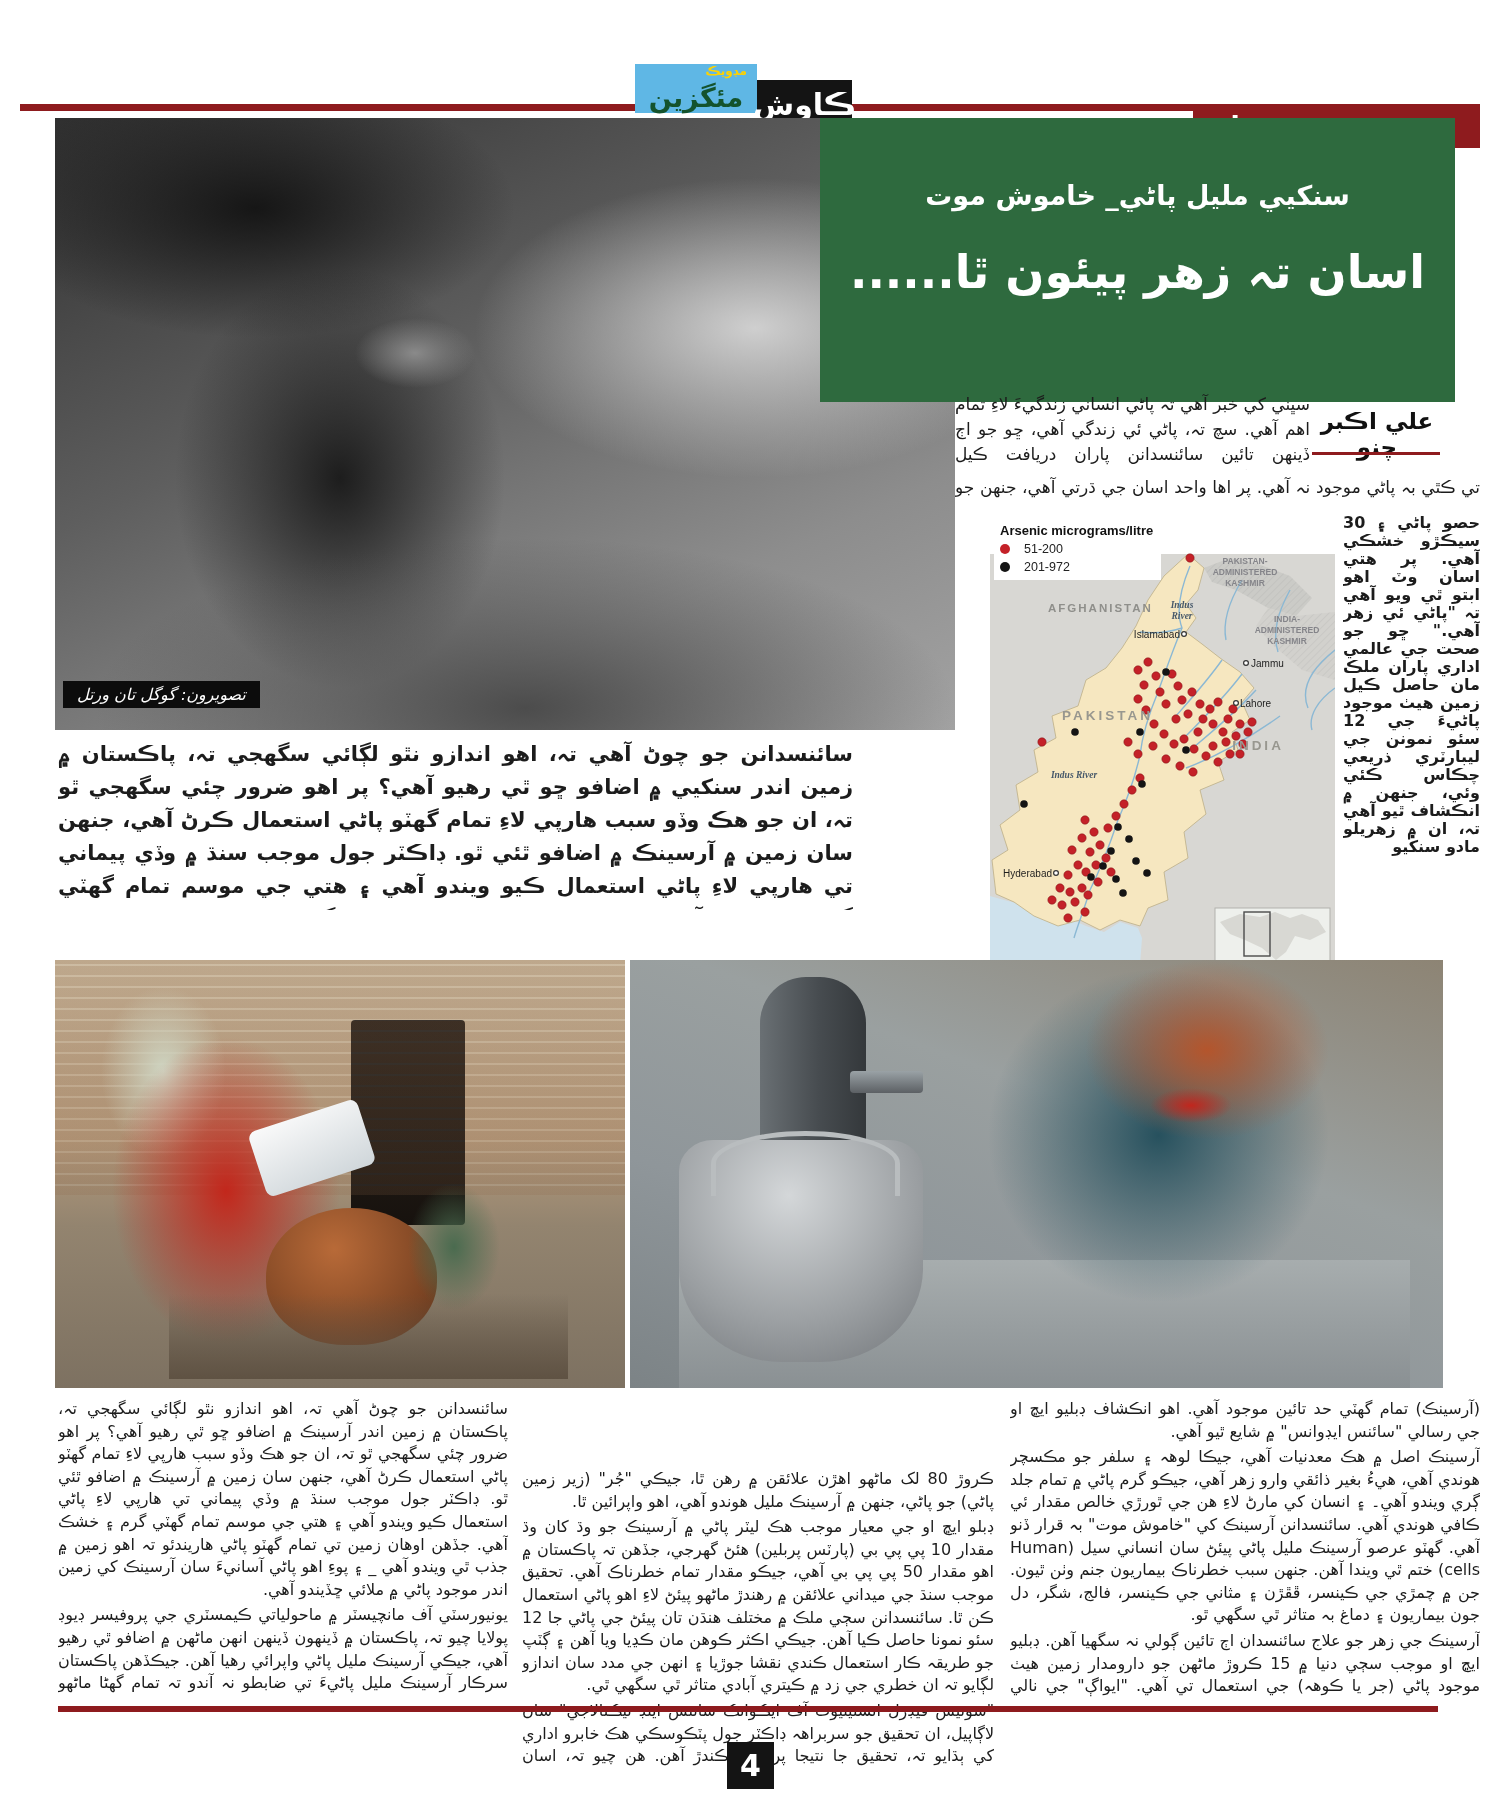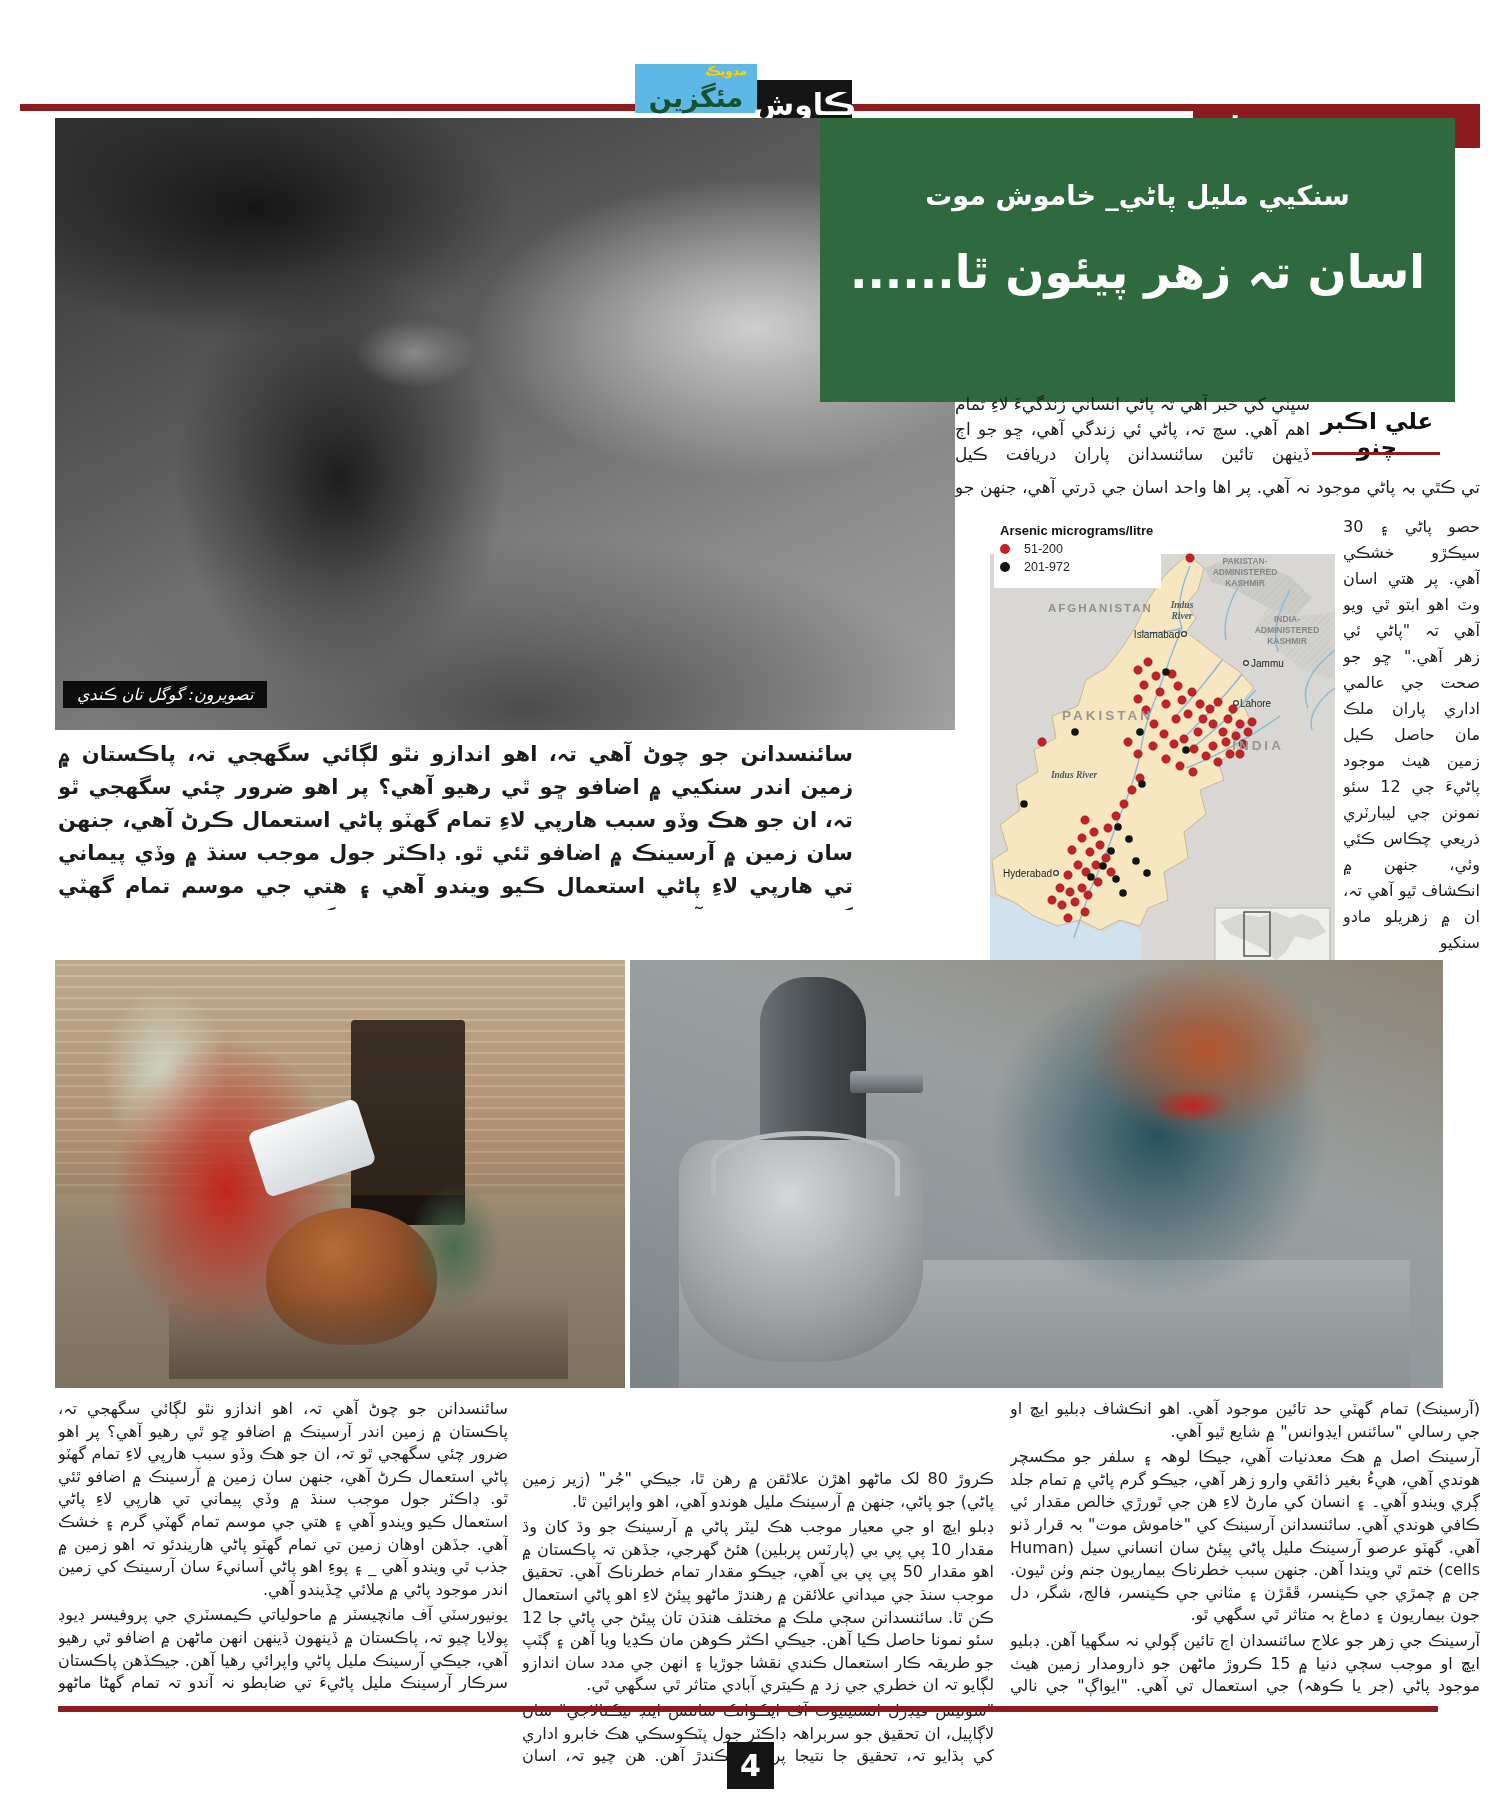--- a/index.html
+++ b/index.html
@@ -22,24 +22,24 @@
                font-size:16px;padding:4px 14px;direction:rtl;}
   
   .green-block{background:var(--green,#2e6a3e);color:#fff;direction:rtl;text-align:center;}
   .kicker{font-size:27px;font-weight:600;margin-top:62px;}
   .headline{font-size:46px;font-weight:800;margin-top:34px;letter-spacing:-1px;}
   
   .author{font-size:23px;font-weight:bold;text-align:center;color:#111;}
   .author-rule{background:var(--maroon,#8e1b1e);height:3px;}
   .intro-col{font-size:17px;line-height:25px;}
   .intro-wide{font-size:17px;line-height:30px;}
-  .side-col{font-size:16px;line-height:26px;}
+  .side-col{font-size:16px;line-height:18px;font-weight:bold;}
   
   .map-wrap{background:#fff;}
-  .legend{position:absolute;left:4px;top:0;background:#fff;padding:3px 8px 14px 6px;z-index:5;}
+  .legend{position:absolute;left:4px;top:0;background:#fff;padding:3px 8px 6px 6px;z-index:5;}
   .legend-title{font-family:"Liberation Sans",sans-serif;font-weight:bold;font-size:13px;color:#111;}
   .legend-row{display:flex;align-items:center;gap:14px;font-family:"Liberation Sans",sans-serif;font-size:12.5px;color:#222;margin-top:4px;}
   .legend-dot{width:10px;height:10px;border-radius:50%;}
   .ml-country{font-family:"Liberation Sans",sans-serif;font-weight:600;font-size:11.5px;fill:#8f8f8b;letter-spacing:2px;}
   .ml-country-lg{font-family:"Liberation Sans",sans-serif;font-weight:700;font-size:13.5px;fill:#98978f;letter-spacing:3px;}
   .ml-region{font-family:"Liberation Sans",sans-serif;font-weight:600;font-size:8.5px;fill:#85858a;text-anchor:middle;}
   .ml-river{font-family:"Liberation Serif",serif;font-style:italic;font-weight:700;font-size:9.5px;fill:#47596a;text-anchor:middle;}
   .ml-city{font-family:"Liberation Sans",sans-serif;font-size:10px;fill:#1e1e1e;}
   .dot-red{fill:var(--dotred,#c42128);stroke:#7e1215;stroke-width:.5;}
   .dot-black{fill:var(--dotblack,#141414);}
@@ -72,21 +72,21 @@
   <div class="abs logo-black" style="left:757px;top:80px;width:95px;height:49px;">ڪاوش</div>
 
   <div class="abs section-bar" style="left:1193px;top:104px;width:287px;height:44px;">پيئڻ جو پاڻي</div>
 
   <div class="abs bw-photo" style="left:55px;top:118px;width:900px;height:612px;">
     <div class="blob" style="left:-60px;top:-40px;width:520px;height:260px;background:radial-gradient(closest-side,#161616,rgba(22,22,22,0));"></div>
     <div class="blob" style="left:420px;top:60px;width:560px;height:300px;background:radial-gradient(closest-side,#cfcfcf,rgba(207,207,207,0));"></div>
     <div class="blob" style="left:120px;top:150px;width:330px;height:420px;background:radial-gradient(closest-side,#1d1d1d,rgba(29,29,29,0));"></div>
     <div class="blob" style="left:300px;top:200px;width:120px;height:70px;background:radial-gradient(closest-side,#8a8a8a,rgba(138,138,138,0));border-radius:50%;"></div>
     <div class="blob" style="left:40px;top:420px;width:860px;height:340px;background:radial-gradient(closest-side,#4c4c4c,rgba(76,76,76,0));"></div>
-    <div class="caption-box">تصويرون: گوگل تان ڪندي</div>
+    <div class="caption-box">تصويرون: گوگل تان ورتل</div>
   </div>
 
   <div class="abs green-block" style="left:820px;top:118px;width:635px;height:284px;">
     <div class="kicker">سنکيي مليل پاڻي_ خاموش موت</div>
     <div class="headline">اسان تہ زهر پيئون ٿا......</div>
   </div>
 
   <div class="abs author rtl" style="left:1312px;top:408px;width:130px;">علي اڪبر چنو</div>
   <div class="abs author-rule" style="left:1312px;top:452px;width:128px;"></div>
 

